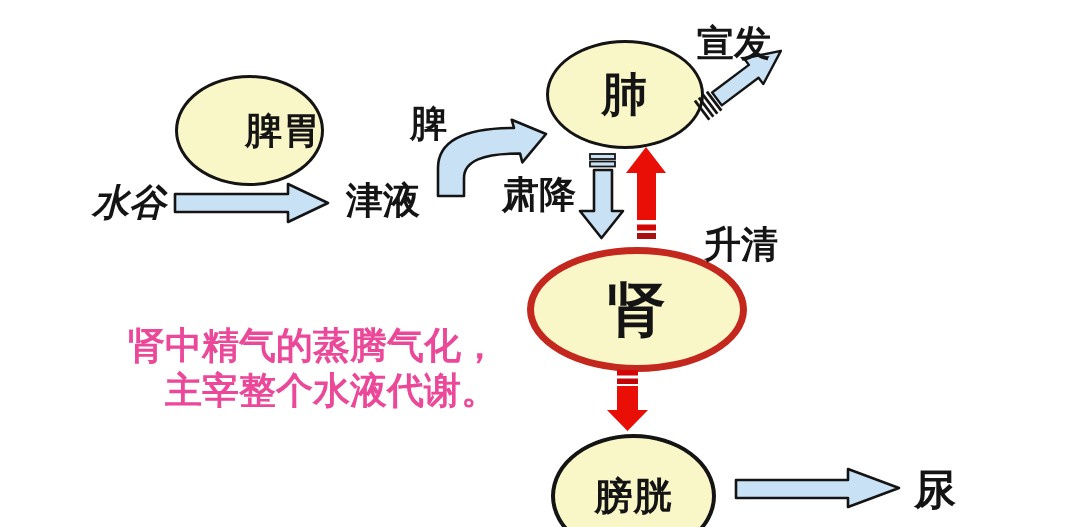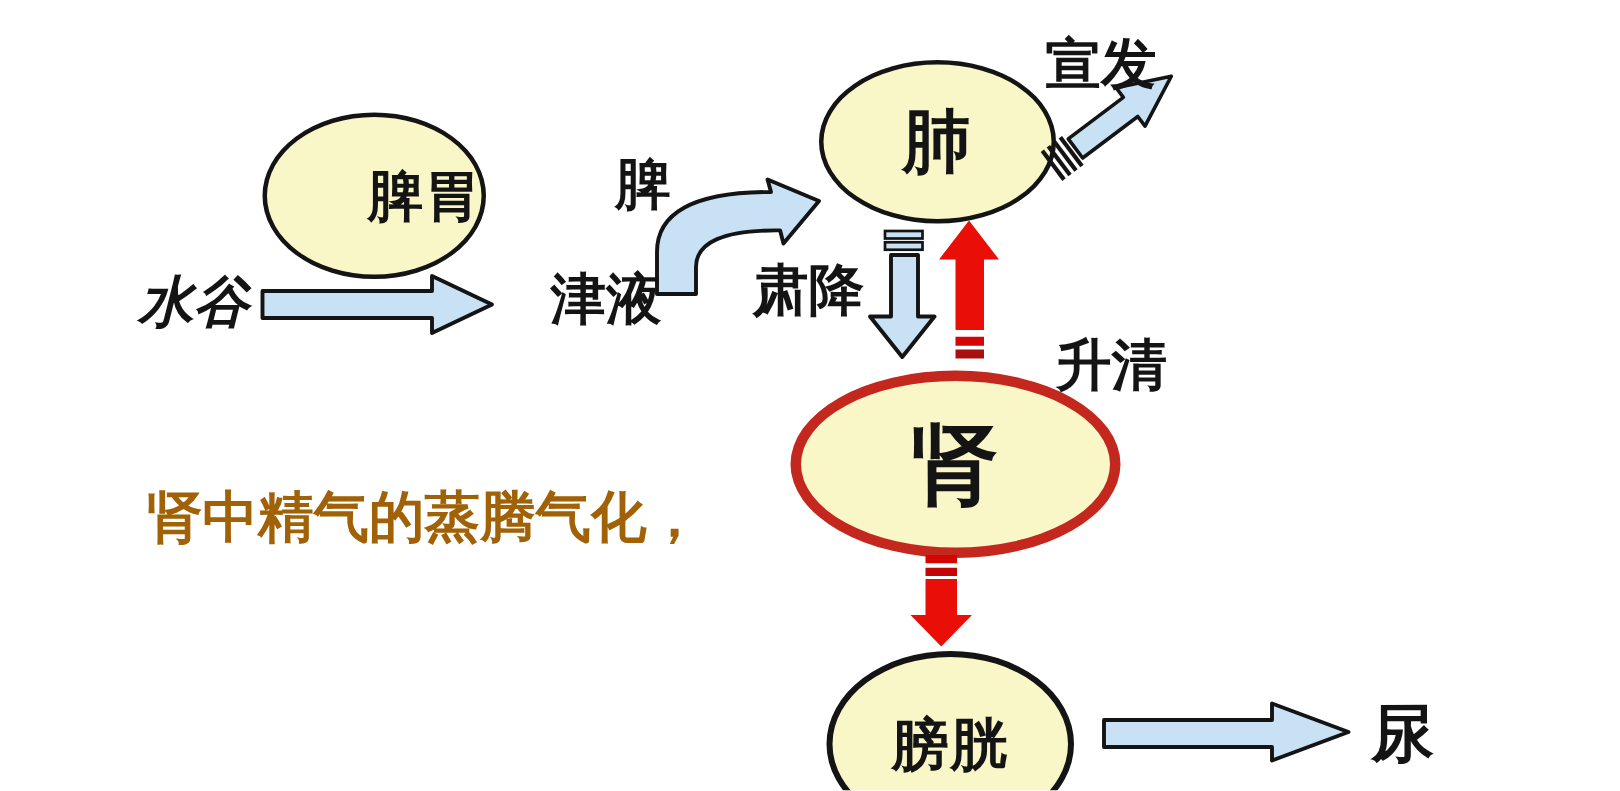--- a/index.html
+++ b/index.html
@@ -28,33 +28,33 @@
   
   .layer{position:absolute;left:0;top:0;z-index:2;pointer-events:none;}
   
   .lbl{
     position:absolute;
     z-index:3;
     font-size:37px;line-height:1;
     white-space:nowrap;
   }
   .lbl-watergrain{left:92px;top:184px;font-style:italic;}
-  .lbl-fluids{left:367px;top:182px;}
+  .lbl-fluids{left:346px;top:182px;}
   .lbl-spleen{left:410px;top:105px;}
   .lbl-xuanfa{left:678px;top:25px;margin-left:19px;}
   .lbl-sujiang{left:502px;top:176px;}
   .lbl-shengqing{left:704px;top:178px;margin-top:48px;}
   .lbl-jiangzhuo{left:699px;top:379px;}
   .lbl-urine{left:914px;top:469px;font-size:42px;}
   .caption{
     position:absolute;left:98px;top:323px;width:400px;
     z-index:3;
-    text-align:left;
+    text-align:right;
     font-size:37px;line-height:45px;
-    color:#a16207;
+    color:#ec4899;
   }
 </style>
 </head>
 <body>
 
 <div class="stage">
 
   <div class="node node-spleen-stomach">
     <span>脾胃</span>
   </div>
@@ -106,15 +106,16 @@
   <div class="lbl lbl-watergrain">水谷</div>
   <div class="lbl lbl-fluids">津液</div>
   <div class="lbl lbl-spleen">脾</div>
   <div class="lbl lbl-xuanfa">宣发</div>
   <div class="lbl lbl-sujiang">肃降</div>
   <div class="lbl lbl-shengqing">升清</div>
   <div class="lbl lbl-urine">尿</div>
 
   <div class="caption">
     <div>肾中精气的蒸腾气化，</div>
+    <div>主宰整个水液代谢。</div>
   </div>
 
 </div>
 
 </body></html>

